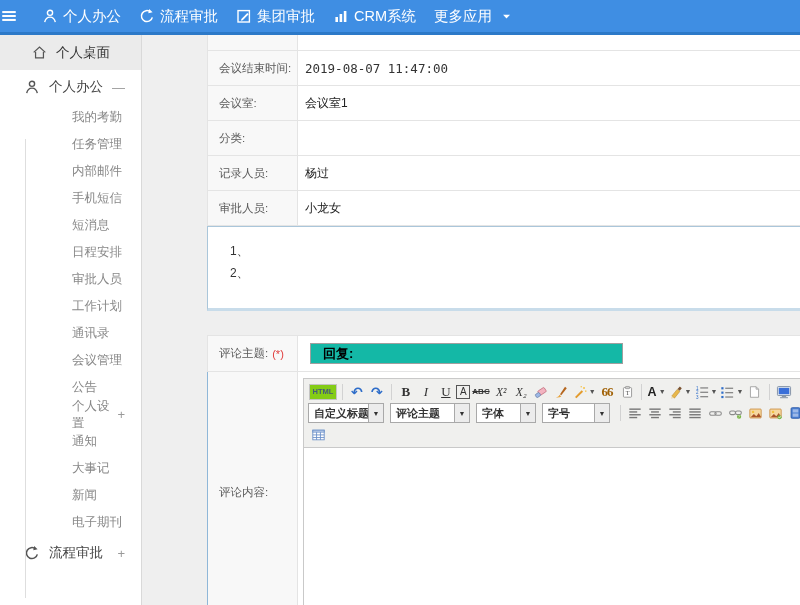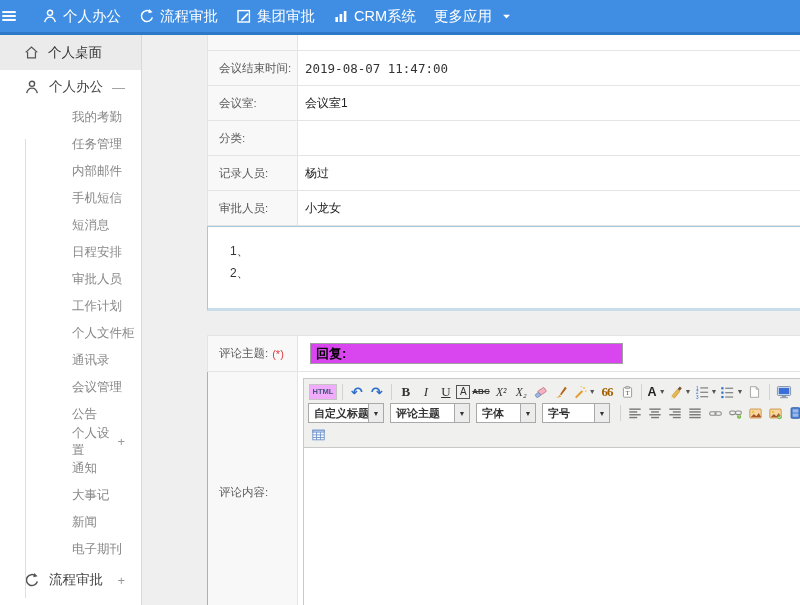--- a/index.html
+++ b/index.html
@@ -23,21 +23,21 @@
   .topnav{display:flex;align-items:center;gap:18px;}
   .nav-item{display:flex;align-items:center;gap:5px;font-size:14.5px;cursor:pointer;white-space:nowrap;}
   .nav-item .caret{margin-left:4px;}
 
   
   .sidebar{
     position:absolute;top:35px;left:0;bottom:0;width:142px;box-sizing:border-box;
     background:#fff;border-right:1px solid #d9d9d9;
   }
   .sb-header{height:35px;background:#ebebeb;display:flex;align-items:center;
-    padding-left:24px;gap:9px;font-size:13.5px;color:#333;cursor:pointer;}
+    padding-left:32px;gap:9px;font-size:13.5px;color:#333;cursor:pointer;}
   .sb-parent{height:34px;display:flex;align-items:center;padding-left:24px;gap:9px;
     font-size:13.5px;color:#444;cursor:pointer;}
   .sb-child{height:27px;display:flex;align-items:center;padding-left:72px;
     font-size:12.5px;color:#888;cursor:pointer;}
   .sb-parent .ic,.sb-header .ic{color:#555;}
   .expander{margin-left:auto;margin-right:16px;color:#999;font-size:13px;line-height:1;}
   .sb-guide{position:absolute;left:25px;top:104px;width:1px;height:459px;background:#dedede;}
 
   
   .main{position:absolute;left:142px;top:35px;right:0;bottom:0;background:#efefef;overflow:hidden;}
@@ -54,35 +54,35 @@
   .meeting-box{box-sizing:border-box;height:85px;background:#fff;
     border:1px solid #aac6da;border-bottom:3px solid #c8dcea;
     padding:13px 10px 0 22px;font-size:12px;color:#333;line-height:22px;}
   .gap{height:24px;}
 
   .comment-table{border-top:1px solid #e4e4e4;background:#fff;}
   .row.subject{height:36px;border-left:1px solid #e4e4e4;}
   .row.content-row{height:240px;border-left:1px solid #8fb7d8;border-bottom:none;}
   .row.content-row .lbl{align-items:center;}
   .subject-input{margin-left:5px;align-self:center;width:313px;height:21px;box-sizing:border-box;
-    border:1px solid #9f9f9f;background:#d946ef;font-size:13px;font-weight:600;color:#000;
-    padding:0 5px;font-family:"Liberation Sans","DejaVu Sans",sans-serif;}
+    border:1px solid #9f9f9f;background:#14b8a6;font-size:13px;font-weight:600;color:#000;
+    padding:0 12px;font-family:"Liberation Sans","DejaVu Sans",sans-serif;}
   .req{color:#e03c3c;margin-left:4px;font-size:11px;}
 
   
   .editor-cell{display:block;padding:0;}
   .editor{margin:6px 0 0 5px;width:690px;box-sizing:border-box;border:1px solid #c9c9c9;background:#fff;
     display:flex;flex-direction:column;height:230px;}
   .toolbar{background:#f0f0ee;border-bottom:1px solid #c9c9c9;padding:2px 4px;}
   .tb-row{display:flex;align-items:center;padding:1px 0;}
   .tb-btn{height:19px;min-width:19px;box-sizing:border-box;display:inline-flex;align-items:center;
     justify-content:center;margin:0 .5px;font-size:11px;color:#333;cursor:pointer;border:1px solid transparent;}
   .tb-sep{width:1px;height:16px;background:#d2d2d2;margin:0 4px;flex:none;}
   .tb-caret{font-size:7px;color:#555;margin-left:2px;}
-  .t-html{font-size:7.5px;font-weight:bold;color:#44597a;background:#f0abfc;border:1px solid #c4c4c4;padding:0 3px;height:16px;}
+  .t-html{font-size:7.5px;font-weight:bold;color:#44597a;background:#84cc16;border:1px solid #c4c4c4;padding:0 3px;height:16px;}
   .t-blue{color:#2e6dc9;font-size:14px;font-weight:bold;font-family:"DejaVu Sans",sans-serif;}
   .t-b{font-family:"Liberation Serif","DejaVu Serif",serif;font-weight:bold;font-size:13px;}
   .t-i{font-family:"Liberation Serif","DejaVu Serif",serif;font-style:italic;font-size:13px;}
   .t-u{font-family:"Liberation Serif","DejaVu Serif",serif;text-decoration:underline;font-size:13px;}
   .t-box{border:1px solid #555;font-size:10px;height:14px;min-width:14px;line-height:12px;padding:0 1px;}
   .t-strike{text-decoration:line-through;font-size:8px;font-weight:bold;letter-spacing:0;}
   .t-sup,.t-sub{font-family:"Liberation Serif","DejaVu Serif",serif;font-style:italic;font-size:11.5px;}
   .t-quote{font-family:"Liberation Serif","DejaVu Serif",serif;font-weight:bold;color:#a16207;font-size:13px;letter-spacing:-1px;}
   .t-color{font-weight:bold;font-size:12.5px;color:#222;}
   .dd{display:inline-flex;align-items:center;height:20px;box-sizing:border-box;border:1px solid #a9a9a9;
@@ -193,23 +193,20 @@
     <div class="sb-child">
       <span>日程安排</span>
     </div>
     <div class="sb-child">
       <span>审批人员</span>
     </div>
     <div class="sb-child">
       <span>工作计划</span>
     </div>
     <div class="sb-child">
-      <span>个人文件柜</span>
-    </div>
-    <div class="sb-child">
       <span>通讯录</span>
     </div>
     <div class="sb-child">
       <span>会议管理</span>
     </div>
     <div class="sb-child">
       <span>公告</span>
     </div>
     <div class="sb-child">
       <span>个人设置</span>

